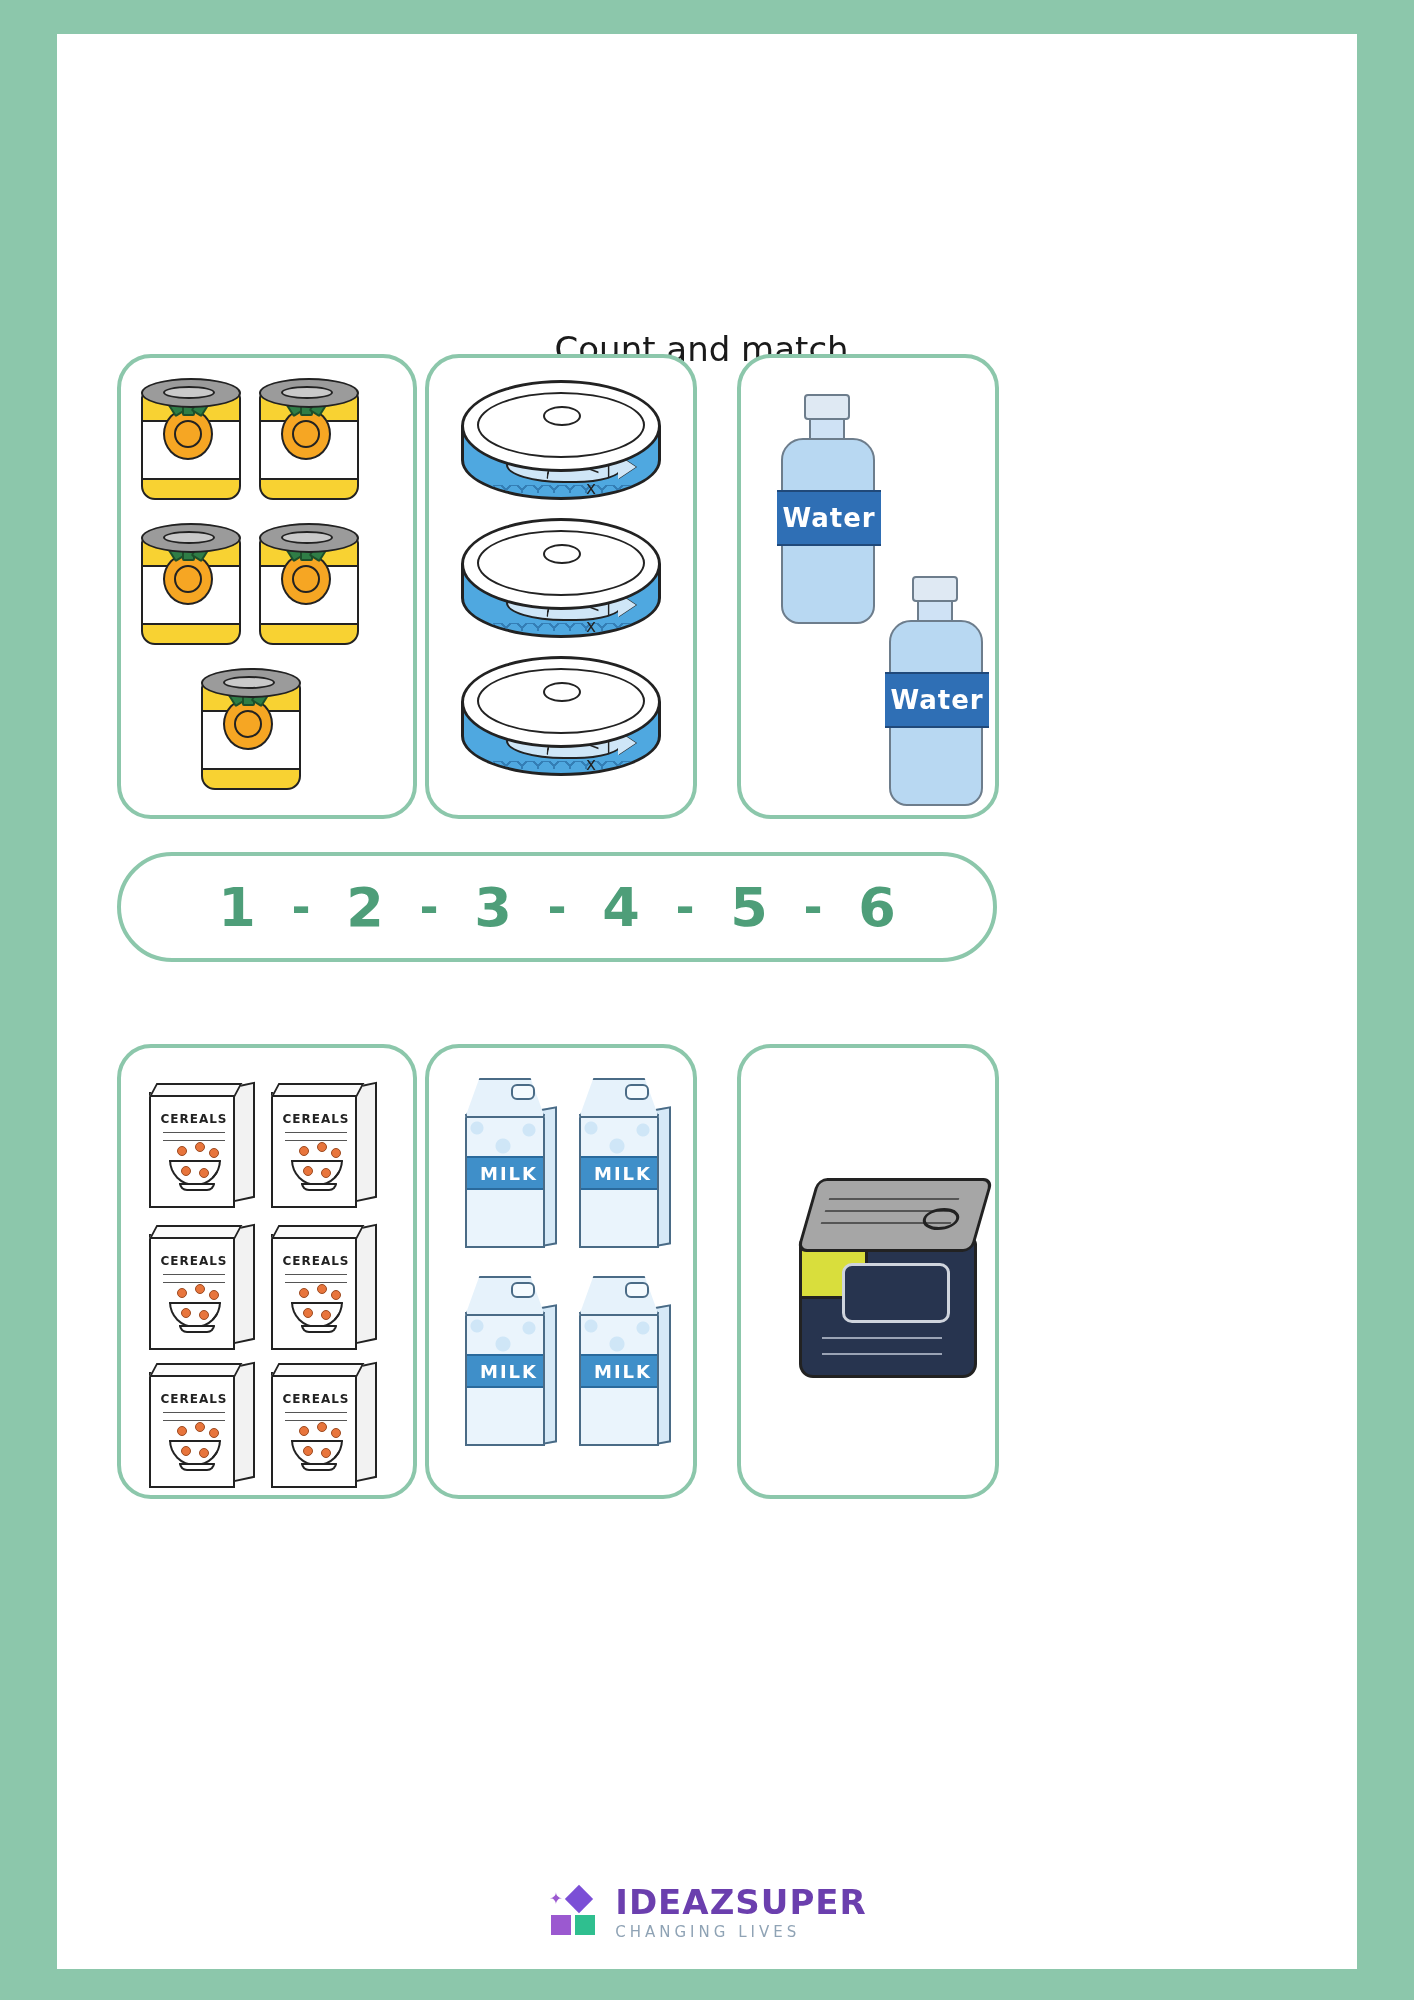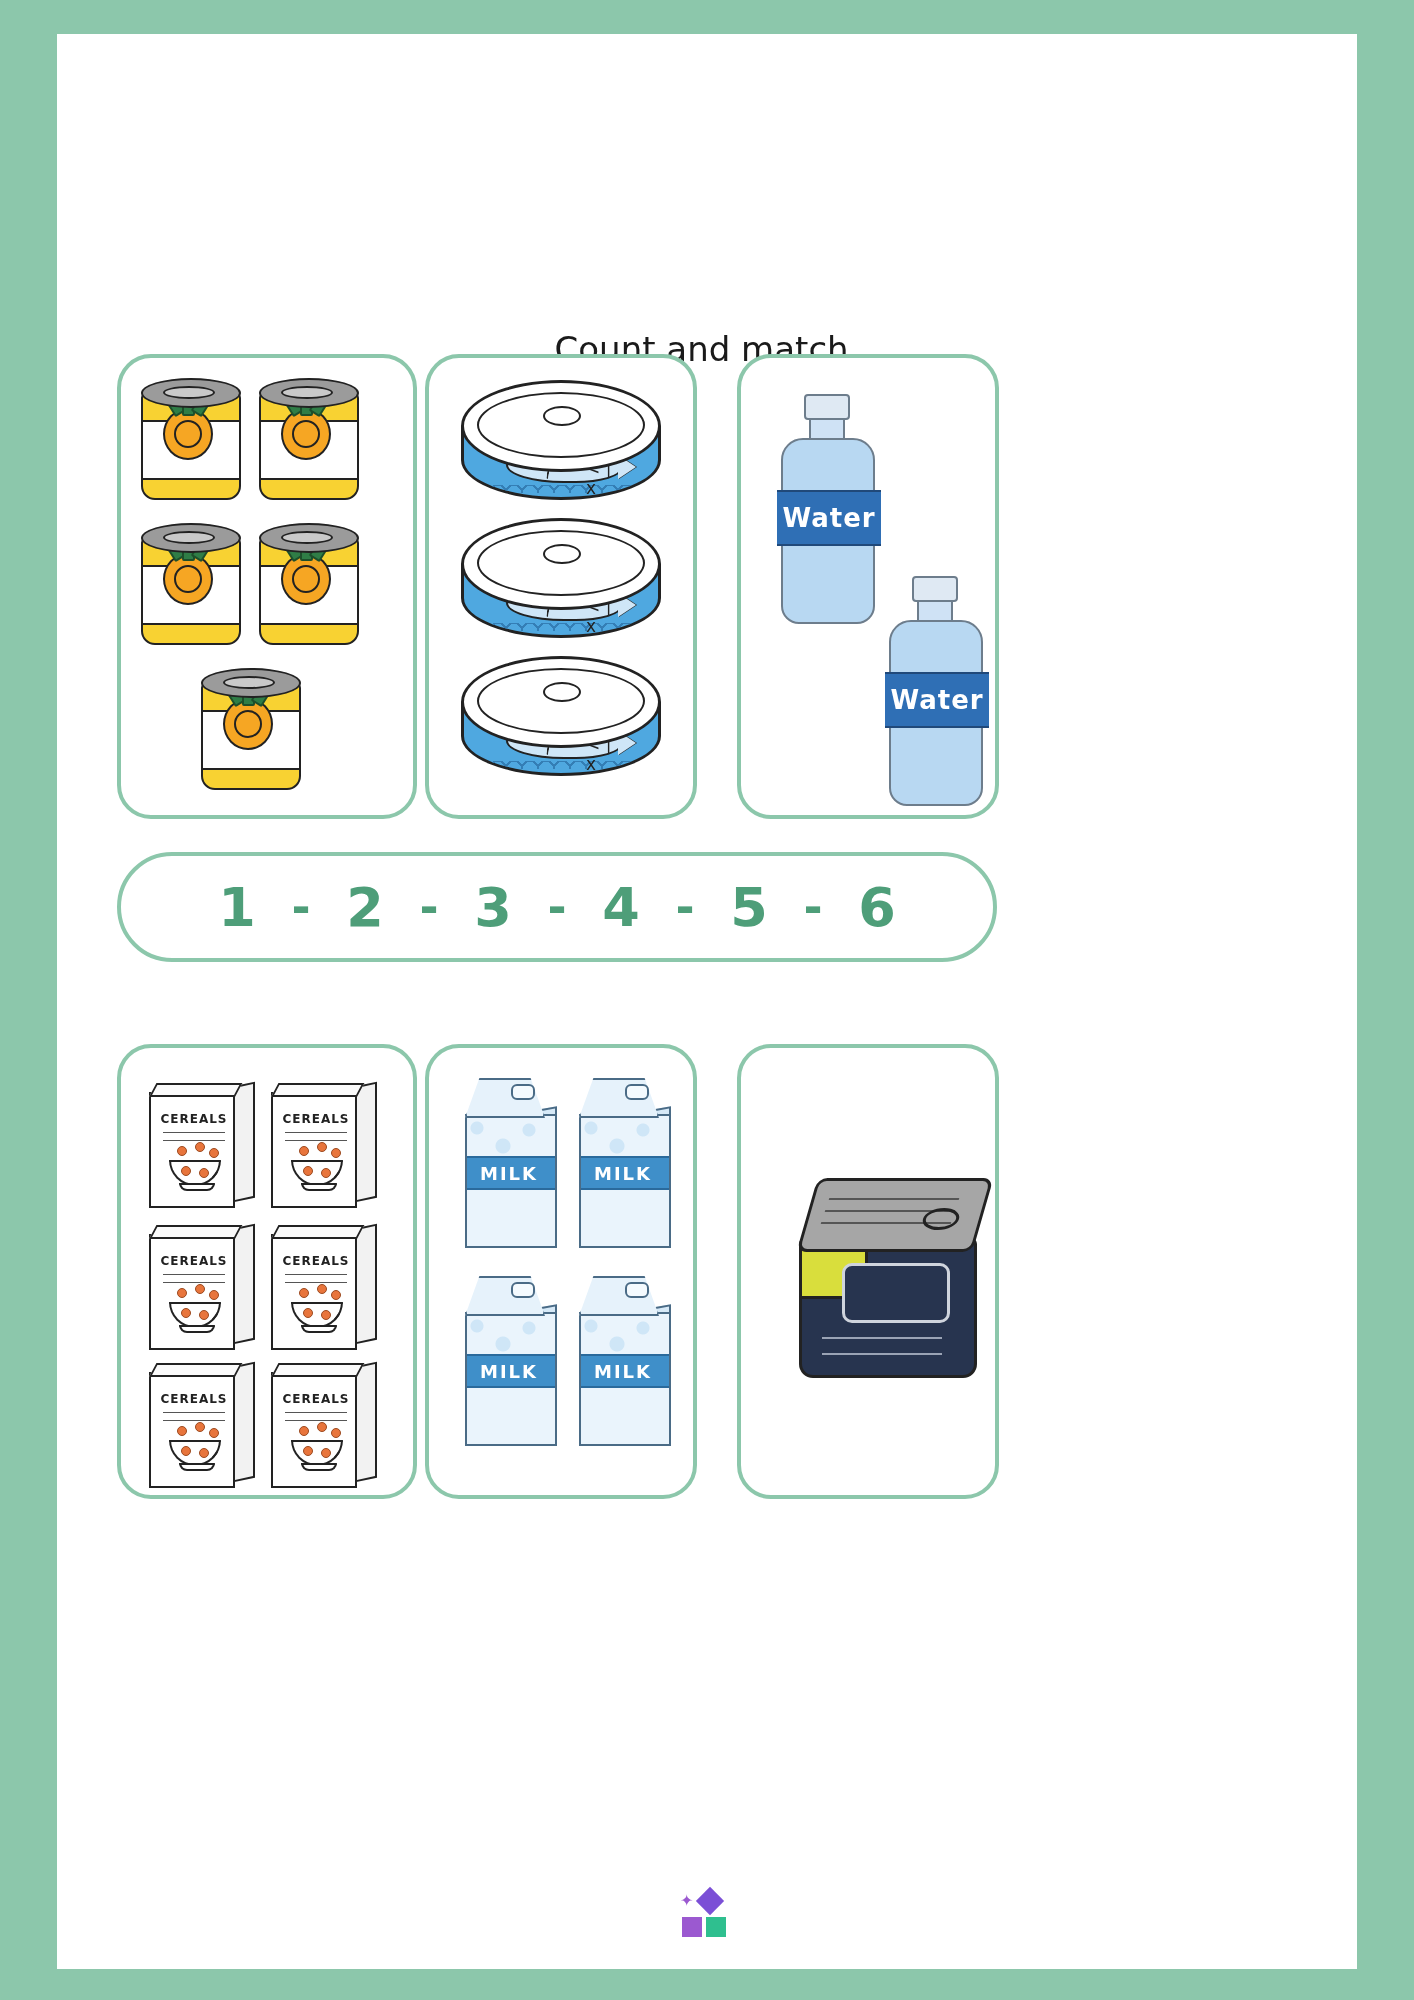--- a/index.html
+++ b/index.html
@@ -255,21 +255,21 @@
     position: absolute; left: 6px; top: 0; width: 80px; height: 40px;
     background: #e6f2fb; border: 2.5px solid #4a6b86; box-sizing: border-box;
     clip-path: polygon(0% 100%, 18% 0%, 82% 0%, 100% 100%);
   }
   .milk .capb {
     position: absolute; left: 52px; top: 6px; width: 24px; height: 16px;
     background: #f4fafe; border: 2.5px solid #4a6b86; border-radius: 6px;
     box-sizing: border-box;
   }
   .milk .body {
-    position: absolute; left: 6px; top: 36px; width: 92px; height: 134px;
+    position: absolute; left: 6px; top: 36px; width: 80px; height: 134px;
     background: #eaf4fc; border: 2.5px solid #4a6b86; box-sizing: border-box;
     overflow: hidden;
     background-image:
       radial-gradient(circle at 10px 12px, #cfe6f7 6px, transparent 7px),
       radial-gradient(circle at 36px 30px, #cfe6f7 7px, transparent 8px),
       radial-gradient(circle at 62px 14px, #cfe6f7 6px, transparent 7px),
       radial-gradient(circle at 20px 52px, #cfe6f7 5px, transparent 6px),
       radial-gradient(circle at 58px 60px, #cfe6f7 7px, transparent 8px);
   }
   .milk .band {
@@ -644,15 +644,19 @@
     </div>
   </div>
 
   <div class="footer">
     <div class="logo-marks">
       <span class="star">✦</span>
       <span class="d1"></span>
       <span class="s-purple"></span>
       <span class="s-green"></span>
     </div>
+    <div class="logo-text">
+      <div class="logo-name">IDEAZSUPER</div>
+      <div class="logo-tag">CHANGING LIVES</div>
+    </div>
   </div>
 
 </div>
 
 </body></html>

